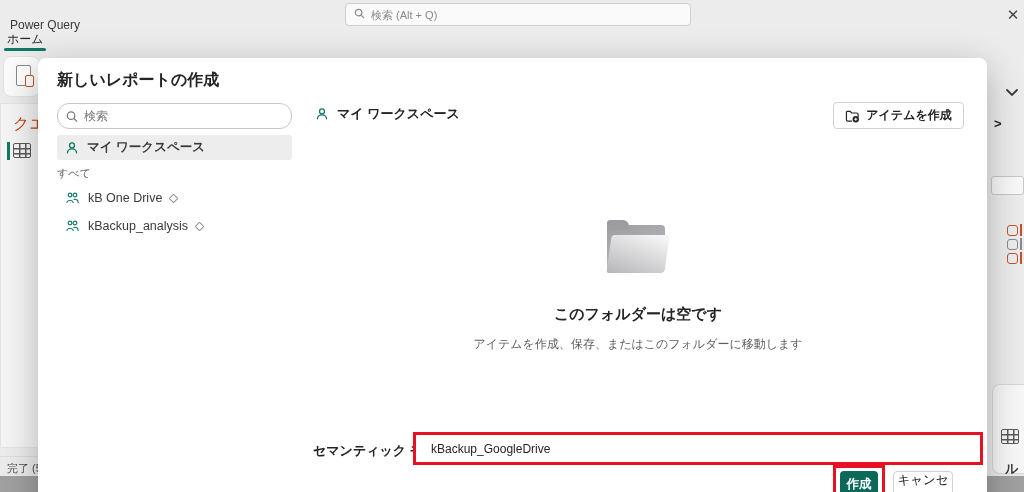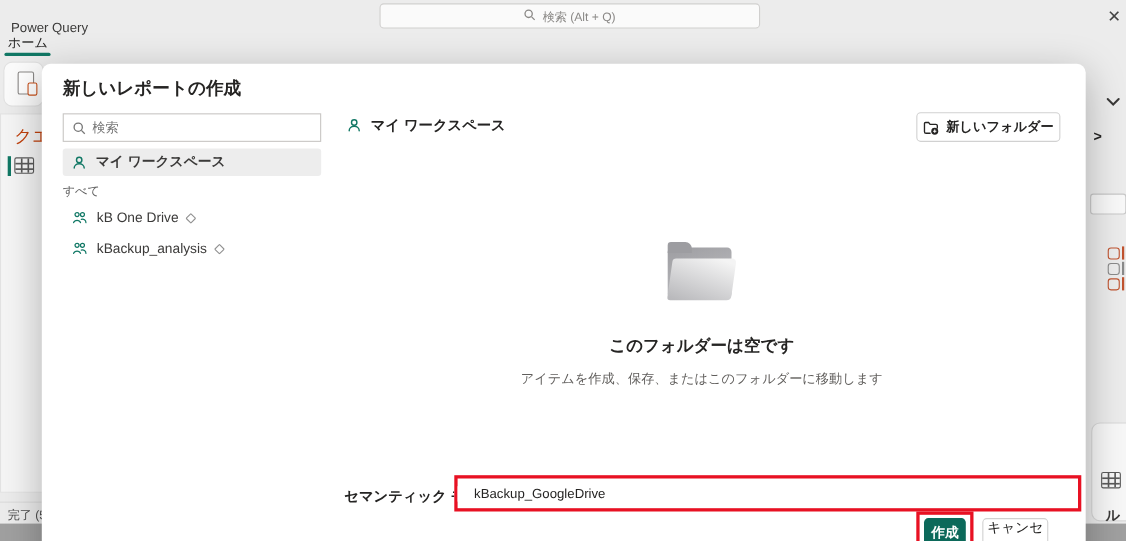--- a/index.html
+++ b/index.html
@@ -4,21 +4,21 @@
 <style>
   * { margin:0; padding:0; box-sizing:border-box; }
   html,body { width:1024px; height:492px; overflow:hidden; }
   body { font-family:"Liberation Sans", sans-serif; background:#ececec; position:relative; }
 
   
   .bg-layer { position:absolute; inset:0; }
   .pq-title { position:absolute; left:10px; top:18px; font-size:12px; color:#3b3a39; }
   .top-search { position:absolute; left:345px; top:3px; width:346px; height:23px; background:#fafafa;
     border:1px solid #d0cfce; border-radius:4px; display:flex; align-items:flex-start; gap:6px;
-    padding:4px 8px; color:#8a8886; font-size:11px;justify-content:center; }
+    padding:4px 8px; color:#8a8886; font-size:11px; }
   .bg-close { position:absolute; left:1002px; top:4px; width:22px; height:22px; font-size:15px;
     color:#444; display:flex; align-items:center; justify-content:center; }
   .home-tab { position:absolute; left:7px; top:31px; font-size:12px; color:#252423; }
   .home-underline { position:absolute; left:4px; top:48px; width:42px; height:3px; background:#117865; border-radius:2px; }
   .tool-btn { position:absolute; left:3px; top:56px; width:37px; height:41px; background:#fbfbfb;
     border:1px solid #e1e1e1; border-radius:8px; }
   .doc-icon { position:absolute; left:12px; top:8px; width:15px; height:21px; border:1.5px solid #8a8886;
     border-radius:2px; background:#fff; }
   .doc-icon::after { content:""; position:absolute; right:-4px; bottom:-2px; width:7px; height:10px;
     background:#fff; border:1.5px solid #c8511b; border-radius:2px; }
@@ -50,21 +50,21 @@
     border:1px solid #d8d8d8; border-radius:8px; }
   .br-grid { position:absolute; left:1001px; top:429px; }
   .br-text { position:absolute; left:1005px; top:460px; font-size:13px; font-weight:bold; color:#3b3a39; }
 
   
   .dialog { position:absolute; left:38px; top:18px; width:949px; height:476px; background:#fff;
     border-radius:8px; box-shadow:0 10px 36px rgba(0,0,0,.28);margin-top:40px; }
   .dlg-title { position:absolute; left:19px; top:12px; font-size:16px; font-weight:bold; color:#252423; }
 
   .dlg-search { position:absolute; left:19px; top:45px; width:235px; height:26px; border:1px solid #c8c6c4;
-    border-radius:0; display:flex; align-items:center; gap:6px; padding:0 8px; background:#fff;justify-content:center; }
+    border-radius:12px; display:flex; align-items:center; gap:6px; padding:0 8px; background:#fff;justify-content:center; }
   .dlg-search input { border:none; outline:none; font-size:12px; color:#252423; width:100%;
     font-family:"Liberation Sans", sans-serif; }
   .dlg-search input::placeholder { color:#767676; }
 
   .ws-selected { position:absolute; left:19px; top:77px; width:235px; height:25px; background:#ededed;
     border-radius:3px; display:flex; align-items:center; gap:8px; padding:0 8px; font-size:12.5px;
     font-weight:bold; color:#3b3a39; }
   .section-label { position:absolute; left:19px; top:108px; font-size:11px; color:#616161; }
   .ws-row { position:absolute; left:19px; width:235px; height:26px; display:flex; align-items:center;
     gap:8px; padding:0 8px; font-size:12.5px; color:#3b3a39; }
@@ -216,21 +216,21 @@
       </svg>
     <span>マイ ワークスペース</span>
   </div>
 
   <div class="new-folder-btn">
     <svg width="15" height="14" viewBox="0 0 16 15">
         <path d="M1.5 3.5 v8 a1.5 1.5 0 0 0 1.5 1.5 h4 M1.5 3.5 a1 1 0 0 1 1-1 h3 l1.5 1.8 h5.5 a1.5 1.5 0 0 1 1.5 1.5 v2.2" fill="none" stroke="#252423" stroke-width="1.3" stroke-linecap="round"></path>
         <circle cx="11.5" cy="11" r="3.4" fill="#252423"></circle>
         <path d="M11.5 9.4 v3.2 M9.9 11 h3.2" stroke="#fff" stroke-width="1.1"></path>
       </svg>
-    <span>新しいフォルダー</span>
+    <span>アイテムを作成</span>
   </div>
 
   <div class="empty-state">
     <div class="folder-art">
       <div class="folder-back"></div>
       <div class="folder-front"></div>
     </div>
     <div class="empty-title">このフォルダーは空です</div>
     <div class="empty-subtitle">アイテムを作成、保存、またはこのフォルダーに移動します</div>
   </div>

